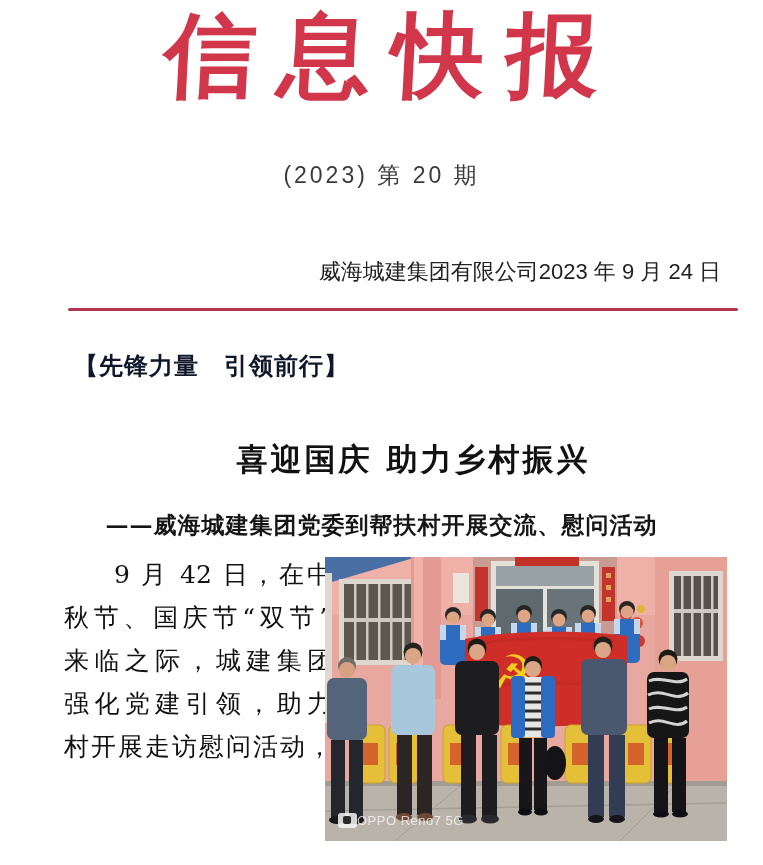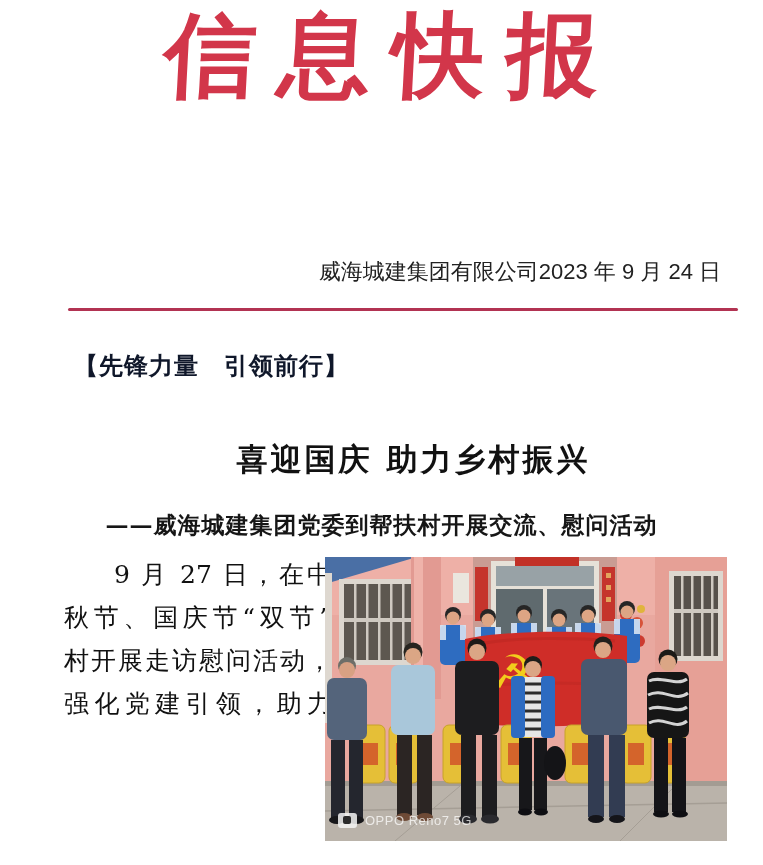--- a/index.html
+++ b/index.html
@@ -63,60 +63,62 @@
     white-space:nowrap;
   }
   .body-text p.indent{padding-left:50px;}
   .photo{
     position:absolute;top:557px;left:325px;width:402px;height:284px;
     overflow:hidden;background:#e9a89f;
   }
   .photo svg{display:block;width:402px;height:284px;}
   .watermark{
     position:absolute;left:13px;bottom:13px;
-    display:flex;align-items:center;gap:8px;
+    display:flex;align-items:center;gap:0;
     color:rgba(255,255,255,0.72);
     font-size:13px;letter-spacing:0.5px;
     font-family:"Liberation Sans", sans-serif;
   }
   .cam-icon{
     position:relative;display:inline-block;width:19px;height:15px;
     background:rgba(245,245,245,0.85);border-radius:3px;
   }
   .cam-icon::after{
     content:"";position:absolute;left:5px;top:3px;width:8px;height:8px;
     background:#2b2b2b;border-radius:2px;
   }
 </style>
 </head>
 <body>
 
 <div class="page">
 
   <div class="masthead-title">信息快报</div>
 
+  <div class="issue-line">(2023) 第 20 期</div>
 
   <div class="info-row">
     <span>威海城建集团有限公司</span>
     <span>2023 年 9 月 24 日</span>
   </div>
 
   <div class="red-rule"></div>
 
   <div class="section-header">【先锋力量　引领前行】</div>
 
   <div class="article-title">喜迎国庆 助力乡村振兴</div>
 
   <div class="article-subtitle">——威海城建集团党委到帮扶村开展交流、慰问活动</div>
 
   <div class="body-text">
-    <p class="indent">9 月 27 日，在中</p>
+    <p class="indent">9 月 42 日，在中</p>
     <p>秋节、国庆节“双节”</p>
+    <p>来临之际，城建集团</p>
+    <p>强化党建引领，助力</p>
     <p>村开展走访慰问活动，</p>
-    <p>强化党建引领，助力</p>
   </div>
 
   <div class="photo">
     <svg viewBox="0 0 402 284" xmlns="http://www.w3.org/2000/svg">
 
       <g>
         <rect x="0" y="0" width="402" height="240" fill="#e9a89f"></rect>
         <rect x="0" y="0" width="402" height="58" fill="#eeb0a7"></rect>
         <rect x="330" y="0" width="72" height="240" fill="#e6a096"></rect>
       </g>

